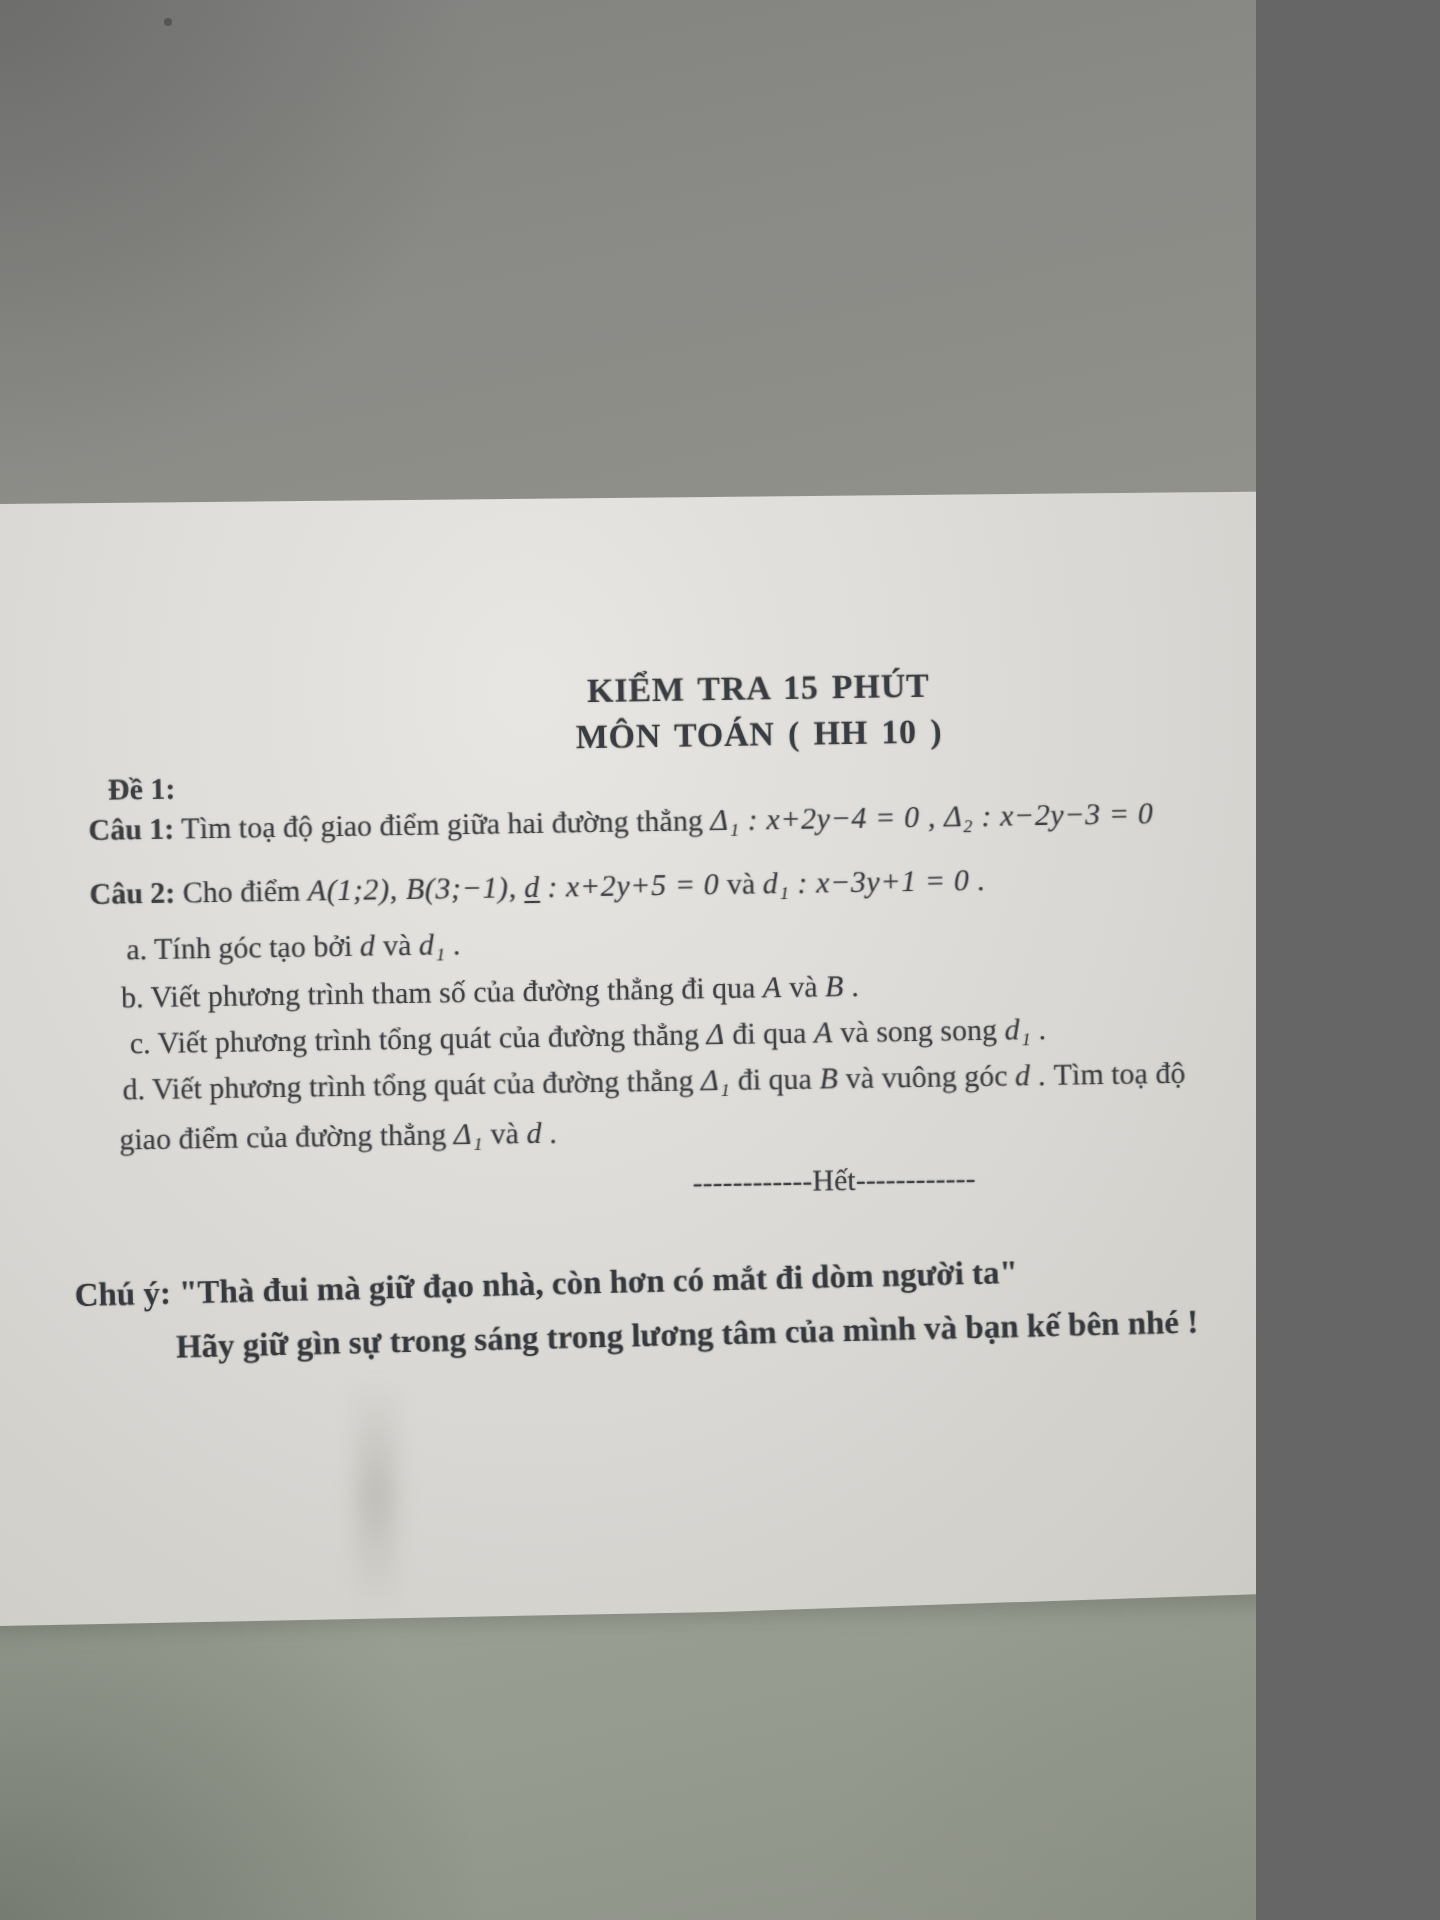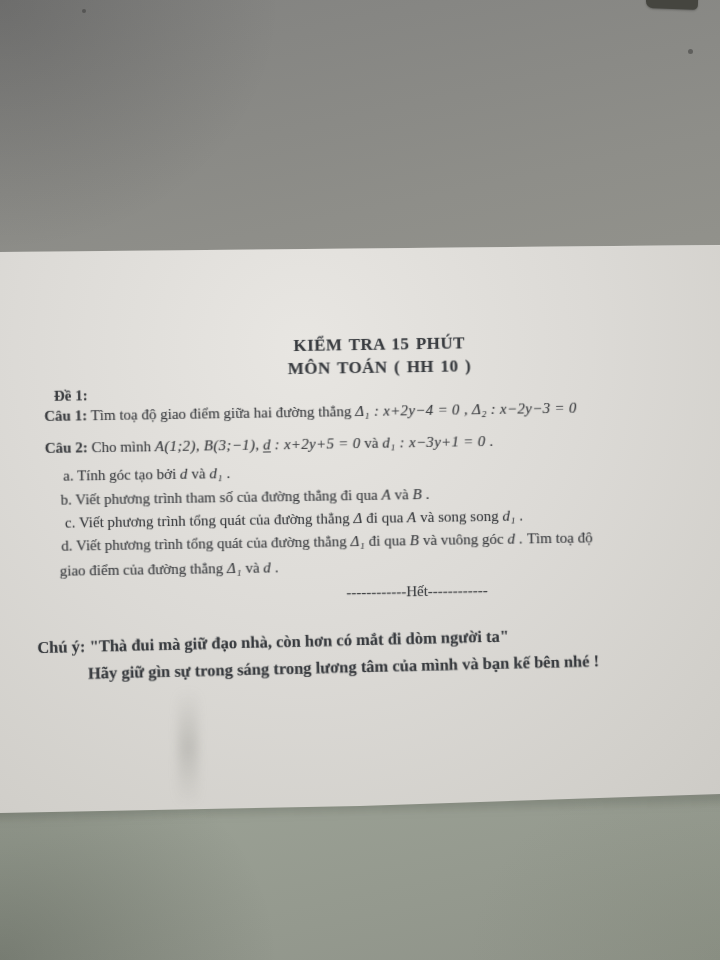--- a/index.html
+++ b/index.html
@@ -1,18 +1,18 @@
 <!DOCTYPE html>
 <html><head>
 <meta charset="utf-8">
 <style>
   html,body{margin:0;padding:0;background:#666;}
   .photo{
     position:relative;
-    width:720px;height:960px;
+    width:628px;height:960px;
     overflow:hidden;
     font-family:"Liberation Serif","DejaVu Serif",serif;
   }
   
   .table{
     position:absolute;inset:0;
     background:
       radial-gradient(ellipse 55% 35% at 0% 100%, rgba(40,45,38,0.28), rgba(40,45,38,0) 70%),
       radial-gradient(ellipse 60% 40% at 0% 0%, rgba(25,25,28,0.20), rgba(25,25,28,0) 65%),
       radial-gradient(ellipse 50% 30% at 100% 100%, rgba(120,128,110,0.25), rgba(120,128,110,0) 70%),
@@ -100,21 +100,21 @@
       </div>
 
       <div class="line" style="left:42px;top:153px;">
         <span class="lbl">Câu 1:</span>
         <span>Tìm toạ độ giao điểm giữa hai đường thẳng</span>
         <span class="m">Δ₁ : x+2y−4 = 0 ,  Δ₂ : x−2y−3 = 0</span>
       </div>
 
       <div class="line" style="left:42px;top:185px;">
         <span class="lbl">Câu 2:</span>
-        <span>Cho mình</span>
+        <span>Cho điểm</span>
         <span class="m">A(1;2), B(3;−1),</span>
         <span class="m ul">d</span>
         <span class="m">: x+2y+5 = 0</span>
         <span>và</span>
         <span class="m">d₁ : x−3y+1 = 0 .</span>
       </div>
 
       <div class="line" style="left:60px;top:213px;">
         <span>a. Tính góc tạo bởi</span>
         <span class="m">d</span>

